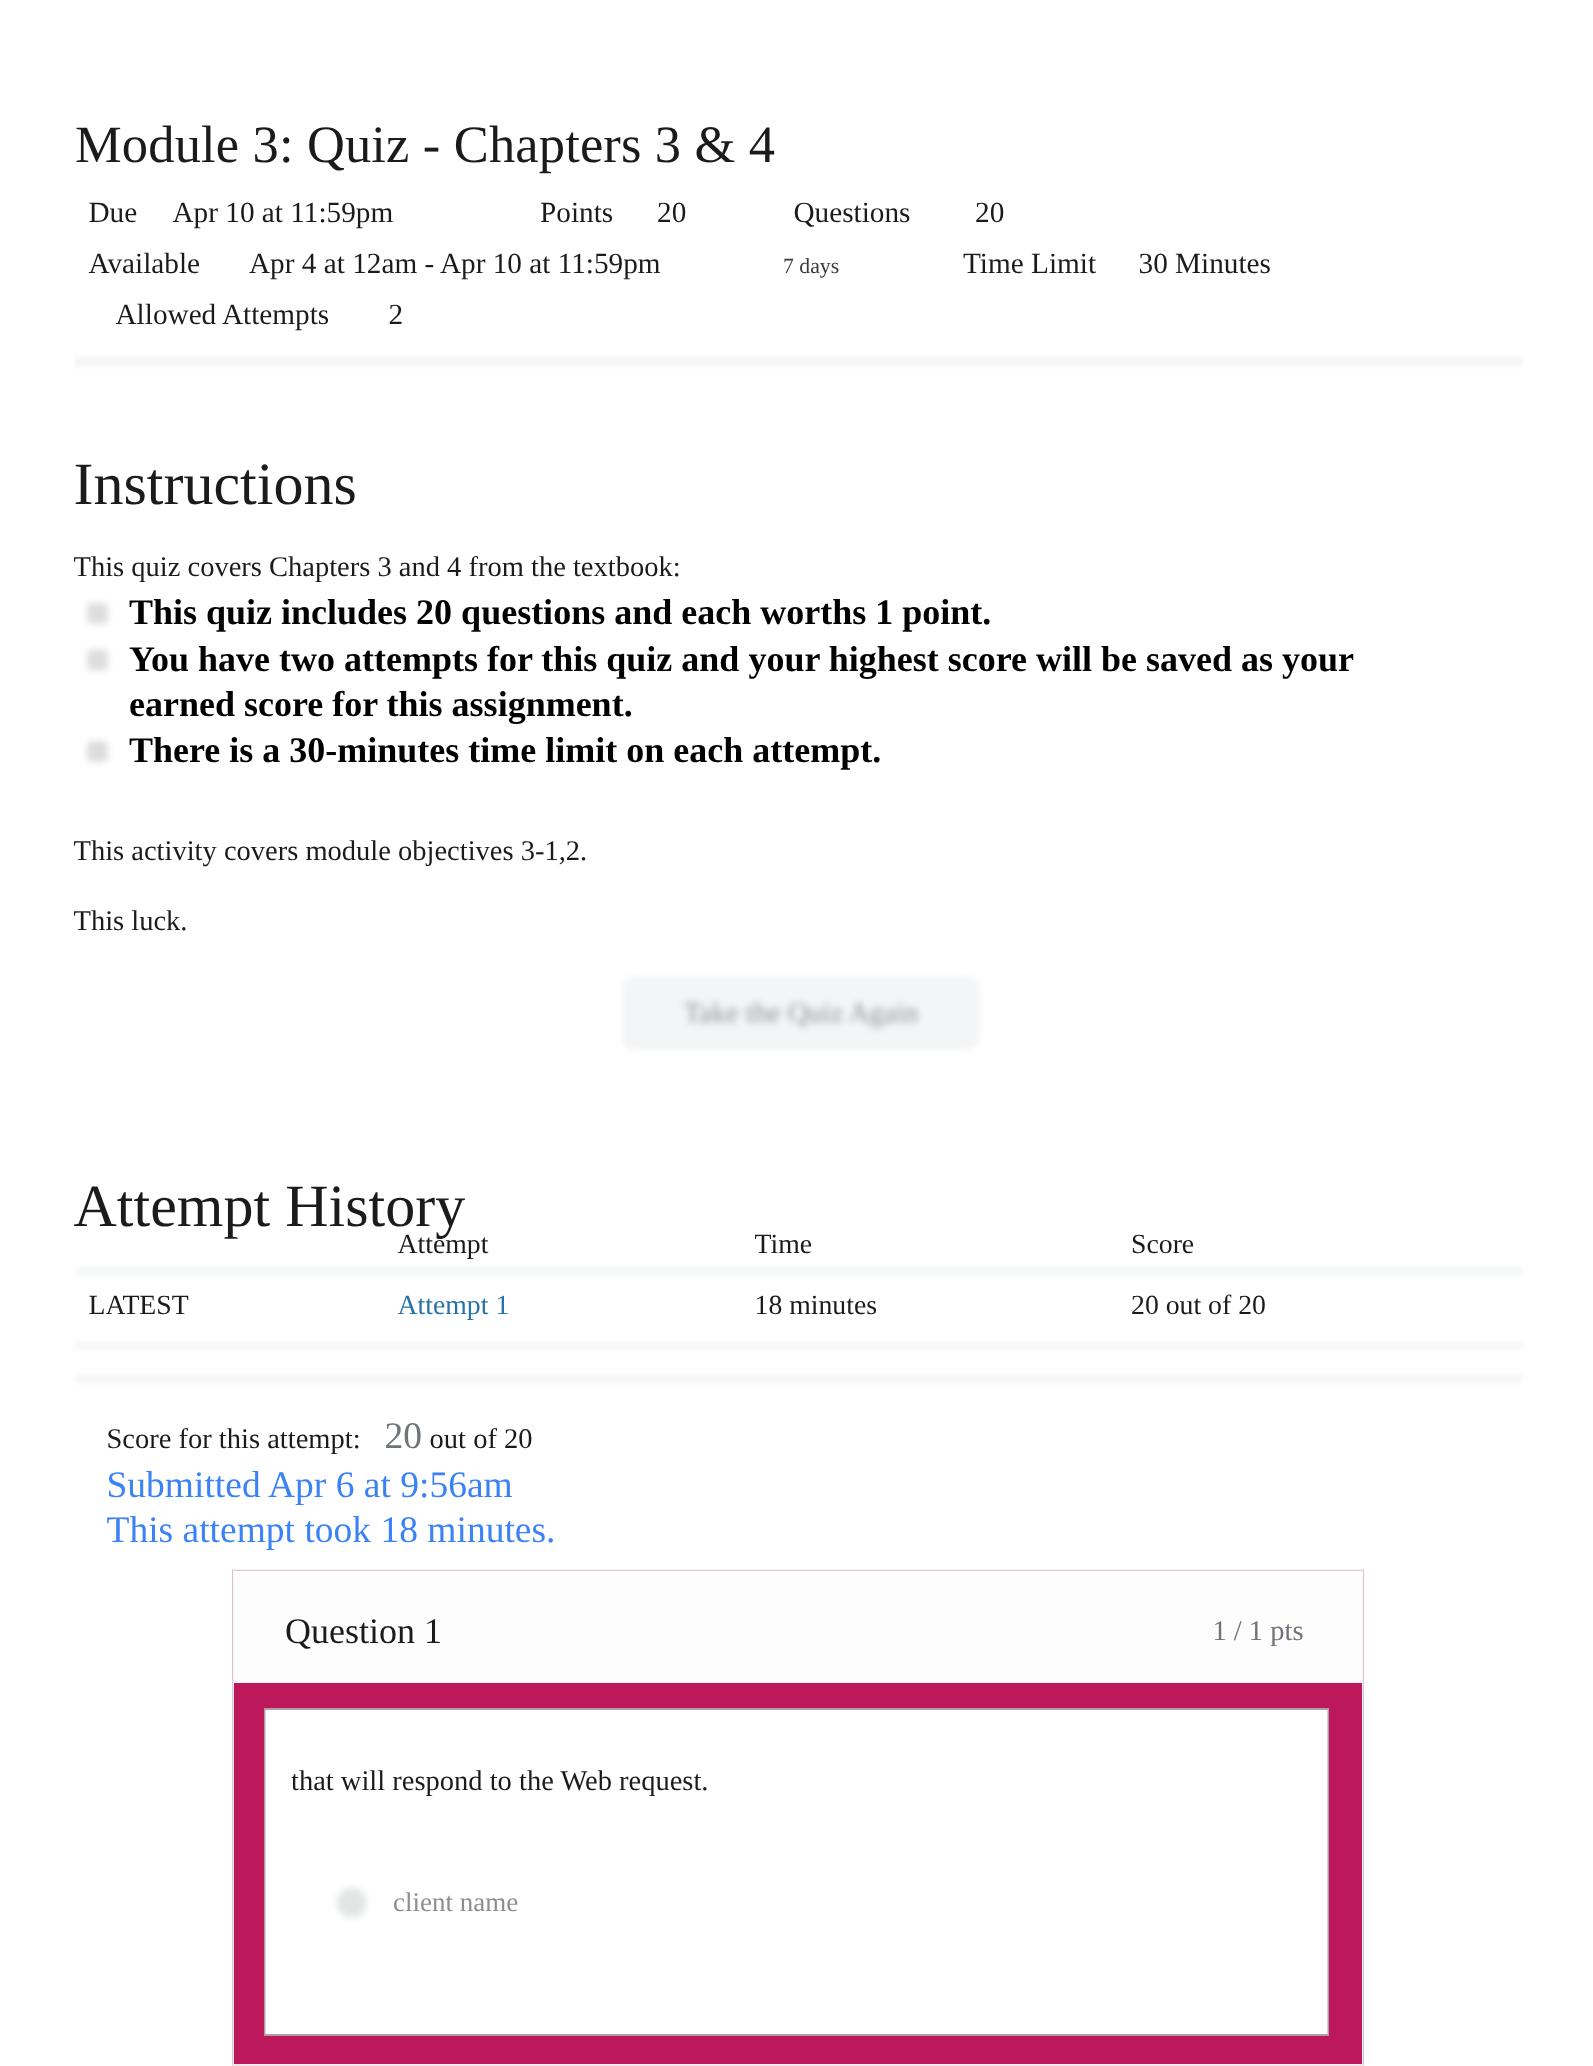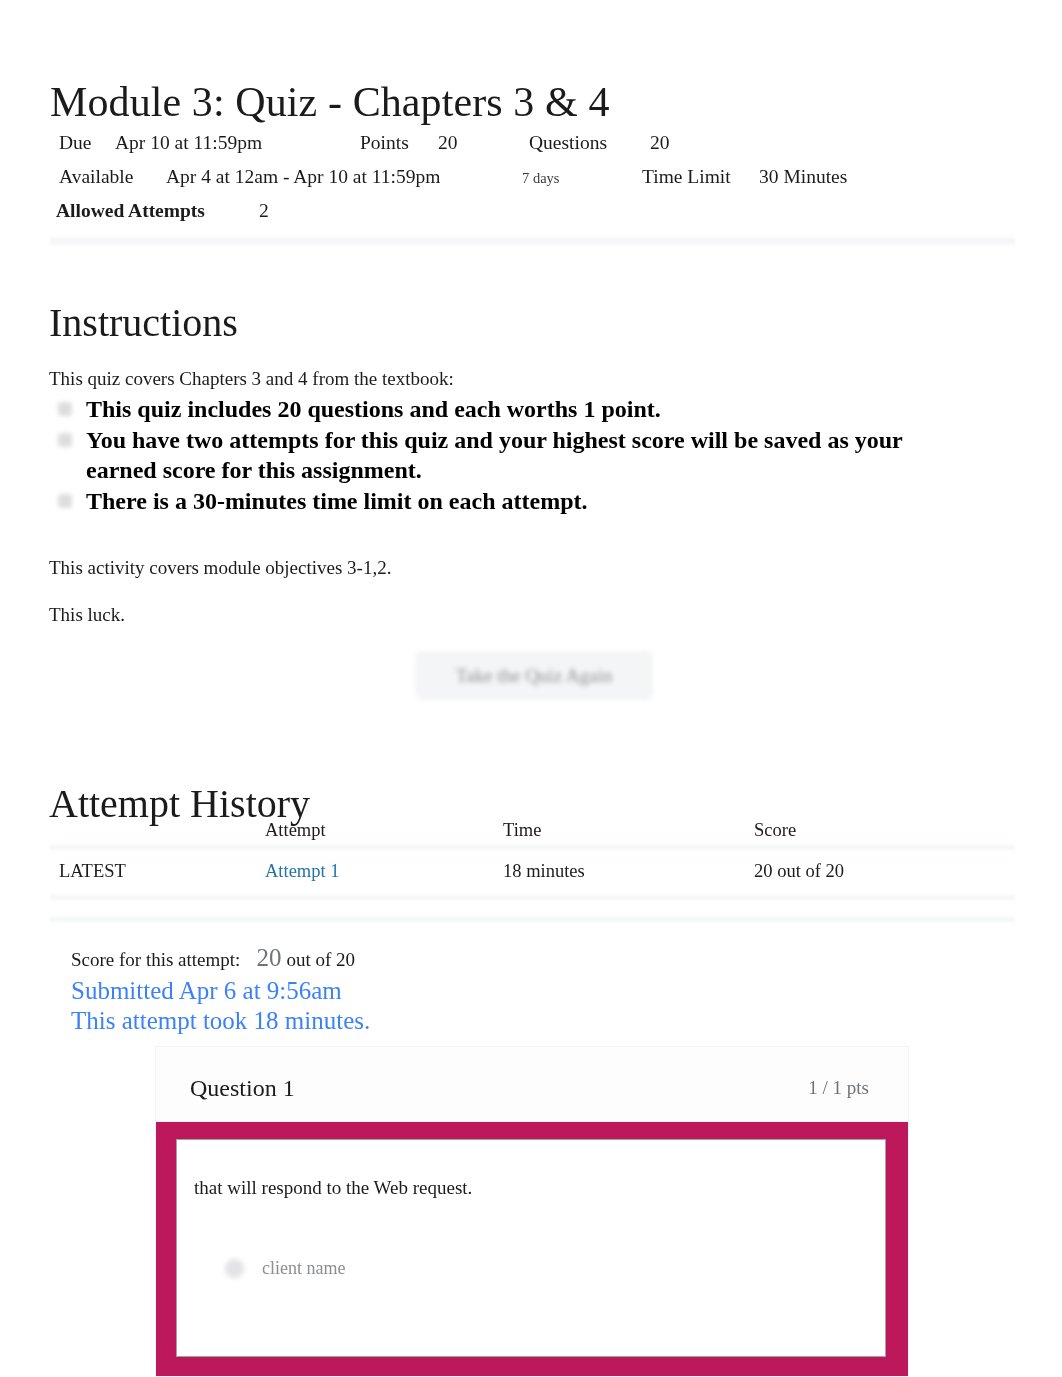--- a/index.html
+++ b/index.html
@@ -23,21 +23,21 @@
     left: 0; top: 0;
     width: 1062px;
     height: 1377px;
   }
 
   
   .quiz-title {
     position: absolute;
     left: 50px;
     top: 52px;
-    font-size: 42px;
+    font-size: 35px;
     font-weight: 400;
     line-height: 44px;
     color: #1b1b1b;
     letter-spacing: 0.1px;
     white-space: nowrap;
   }
 
   
   .meta-block {
     position: absolute;
@@ -326,21 +326,21 @@
 
     <div class="meta-row">
       <span class="meta-cell" style="left:9px;">Available</span>
       <span class="meta-cell" style="left:116px;">Apr 4 at 12am - Apr 10 at 11:59pm</span>
       <span class="meta-cell meta-small" style="left:472px; line-height:36px;">7 days</span>
       <span class="meta-cell" style="left:592px;">Time Limit</span>
       <span class="meta-cell" style="left:709px;">30 Minutes</span>
     </div>
 
     <div class="meta-row">
-      <span class="meta-cell" style="left:6px;font-weight:bold;">Allowed Attempts</span>
+      <span class="meta-cell" style="left:27px;">Allowed Attempts</span>
       <span class="meta-cell" style="left:209px;">2</span>
     </div>
 
   </div>
 
   <div class="meta-rule"></div>
 
   <h2 class="section-heading" id="instructions-heading">Instructions</h2>
 
   <p class="body-para" id="intro-para">This quiz covers Chapters 3 and 4 from the textbook:</p>

